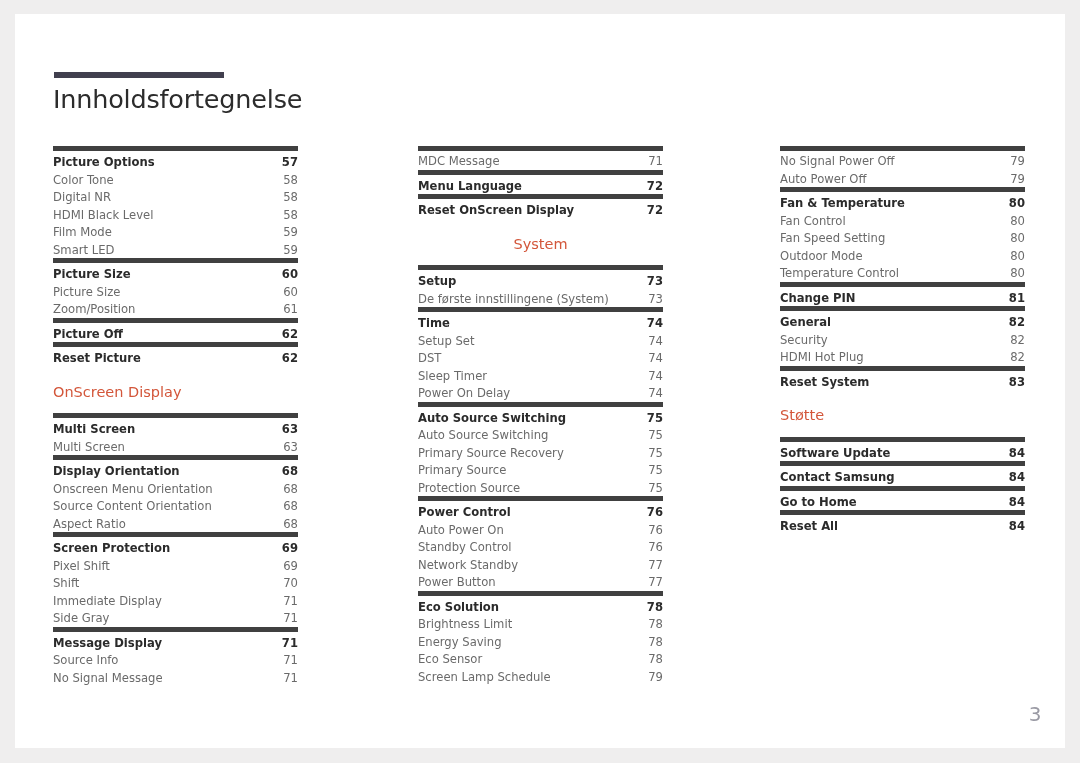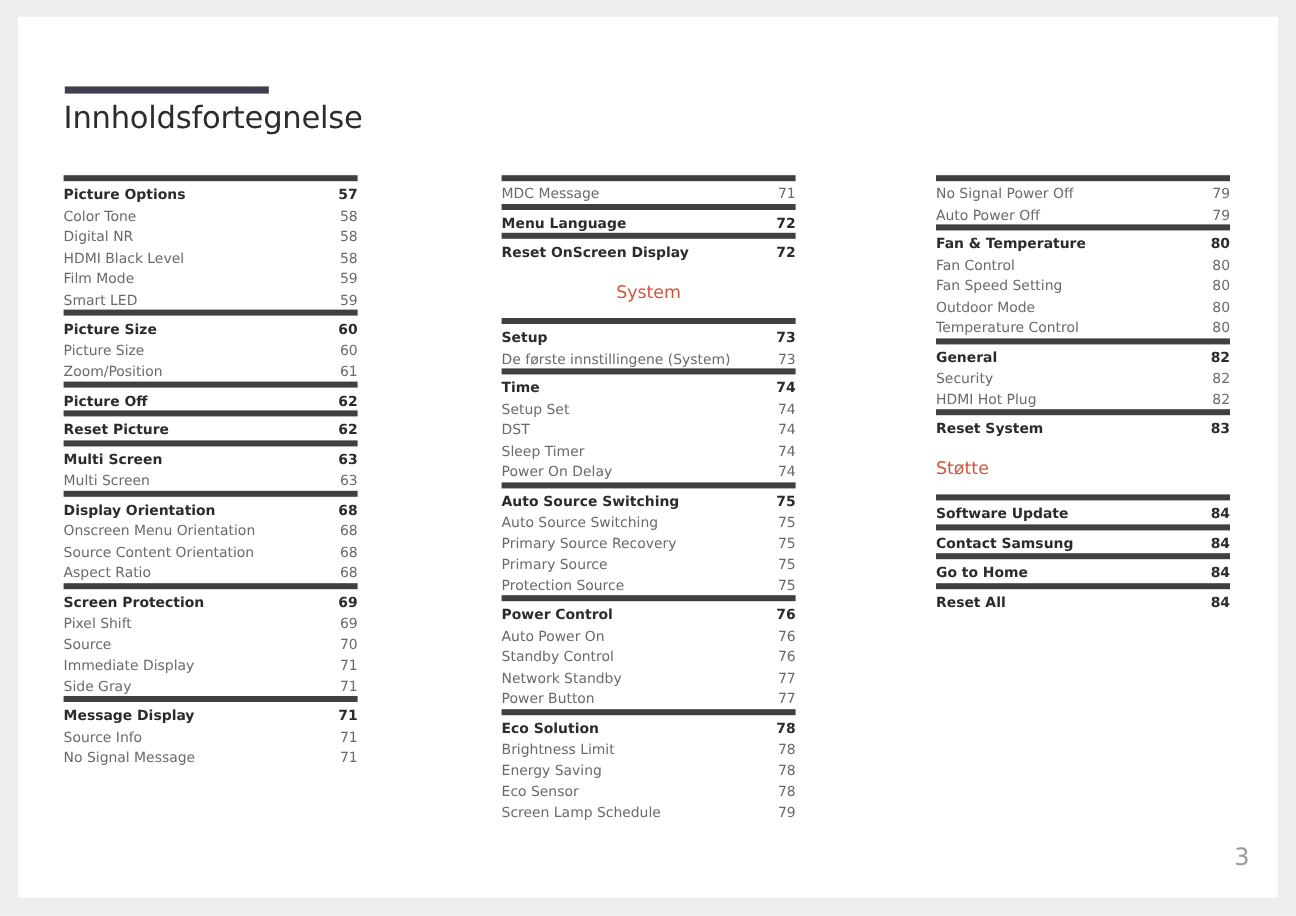--- a/index.html
+++ b/index.html
@@ -156,20 +156,21 @@
           <span class="label">Picture Off</span>
           <span class="pageno">62</span>
         </div>
       </div>
       <div class="group">
         <div class="entry head">
           <span class="label">Reset Picture</span>
           <span class="pageno">62</span>
         </div>
       </div>
+      <div class="section-title">OnScreen Display</div>
       <div class="group">
         <div class="entry head">
           <span class="label">Multi Screen</span>
           <span class="pageno">63</span>
         </div>
         <div class="entry">
           <span class="label">Multi Screen</span>
           <span class="pageno">63</span>
         </div>
       </div>
@@ -194,21 +195,21 @@
       <div class="group">
         <div class="entry head">
           <span class="label">Screen Protection</span>
           <span class="pageno">69</span>
         </div>
         <div class="entry">
           <span class="label">Pixel Shift</span>
           <span class="pageno">69</span>
         </div>
         <div class="entry">
-          <span class="label">Source</span>
+          <span class="label">Shift</span>
           <span class="pageno">70</span>
         </div>
         <div class="entry">
           <span class="label">Immediate Display</span>
           <span class="pageno">71</span>
         </div>
         <div class="entry">
           <span class="label">Side Gray</span>
           <span class="pageno">71</span>
         </div>
@@ -375,20 +376,26 @@
           <span class="label">Outdoor Mode</span>
           <span class="pageno">80</span>
         </div>
         <div class="entry">
           <span class="label">Temperature Control</span>
           <span class="pageno">80</span>
         </div>
       </div>
       <div class="group">
         <div class="entry head">
+          <span class="label">Change PIN</span>
+          <span class="pageno">81</span>
+        </div>
+      </div>
+      <div class="group">
+        <div class="entry head">
           <span class="label">General</span>
           <span class="pageno">82</span>
         </div>
         <div class="entry">
           <span class="label">Security</span>
           <span class="pageno">82</span>
         </div>
         <div class="entry">
           <span class="label">HDMI Hot Plug</span>
           <span class="pageno">82</span>

